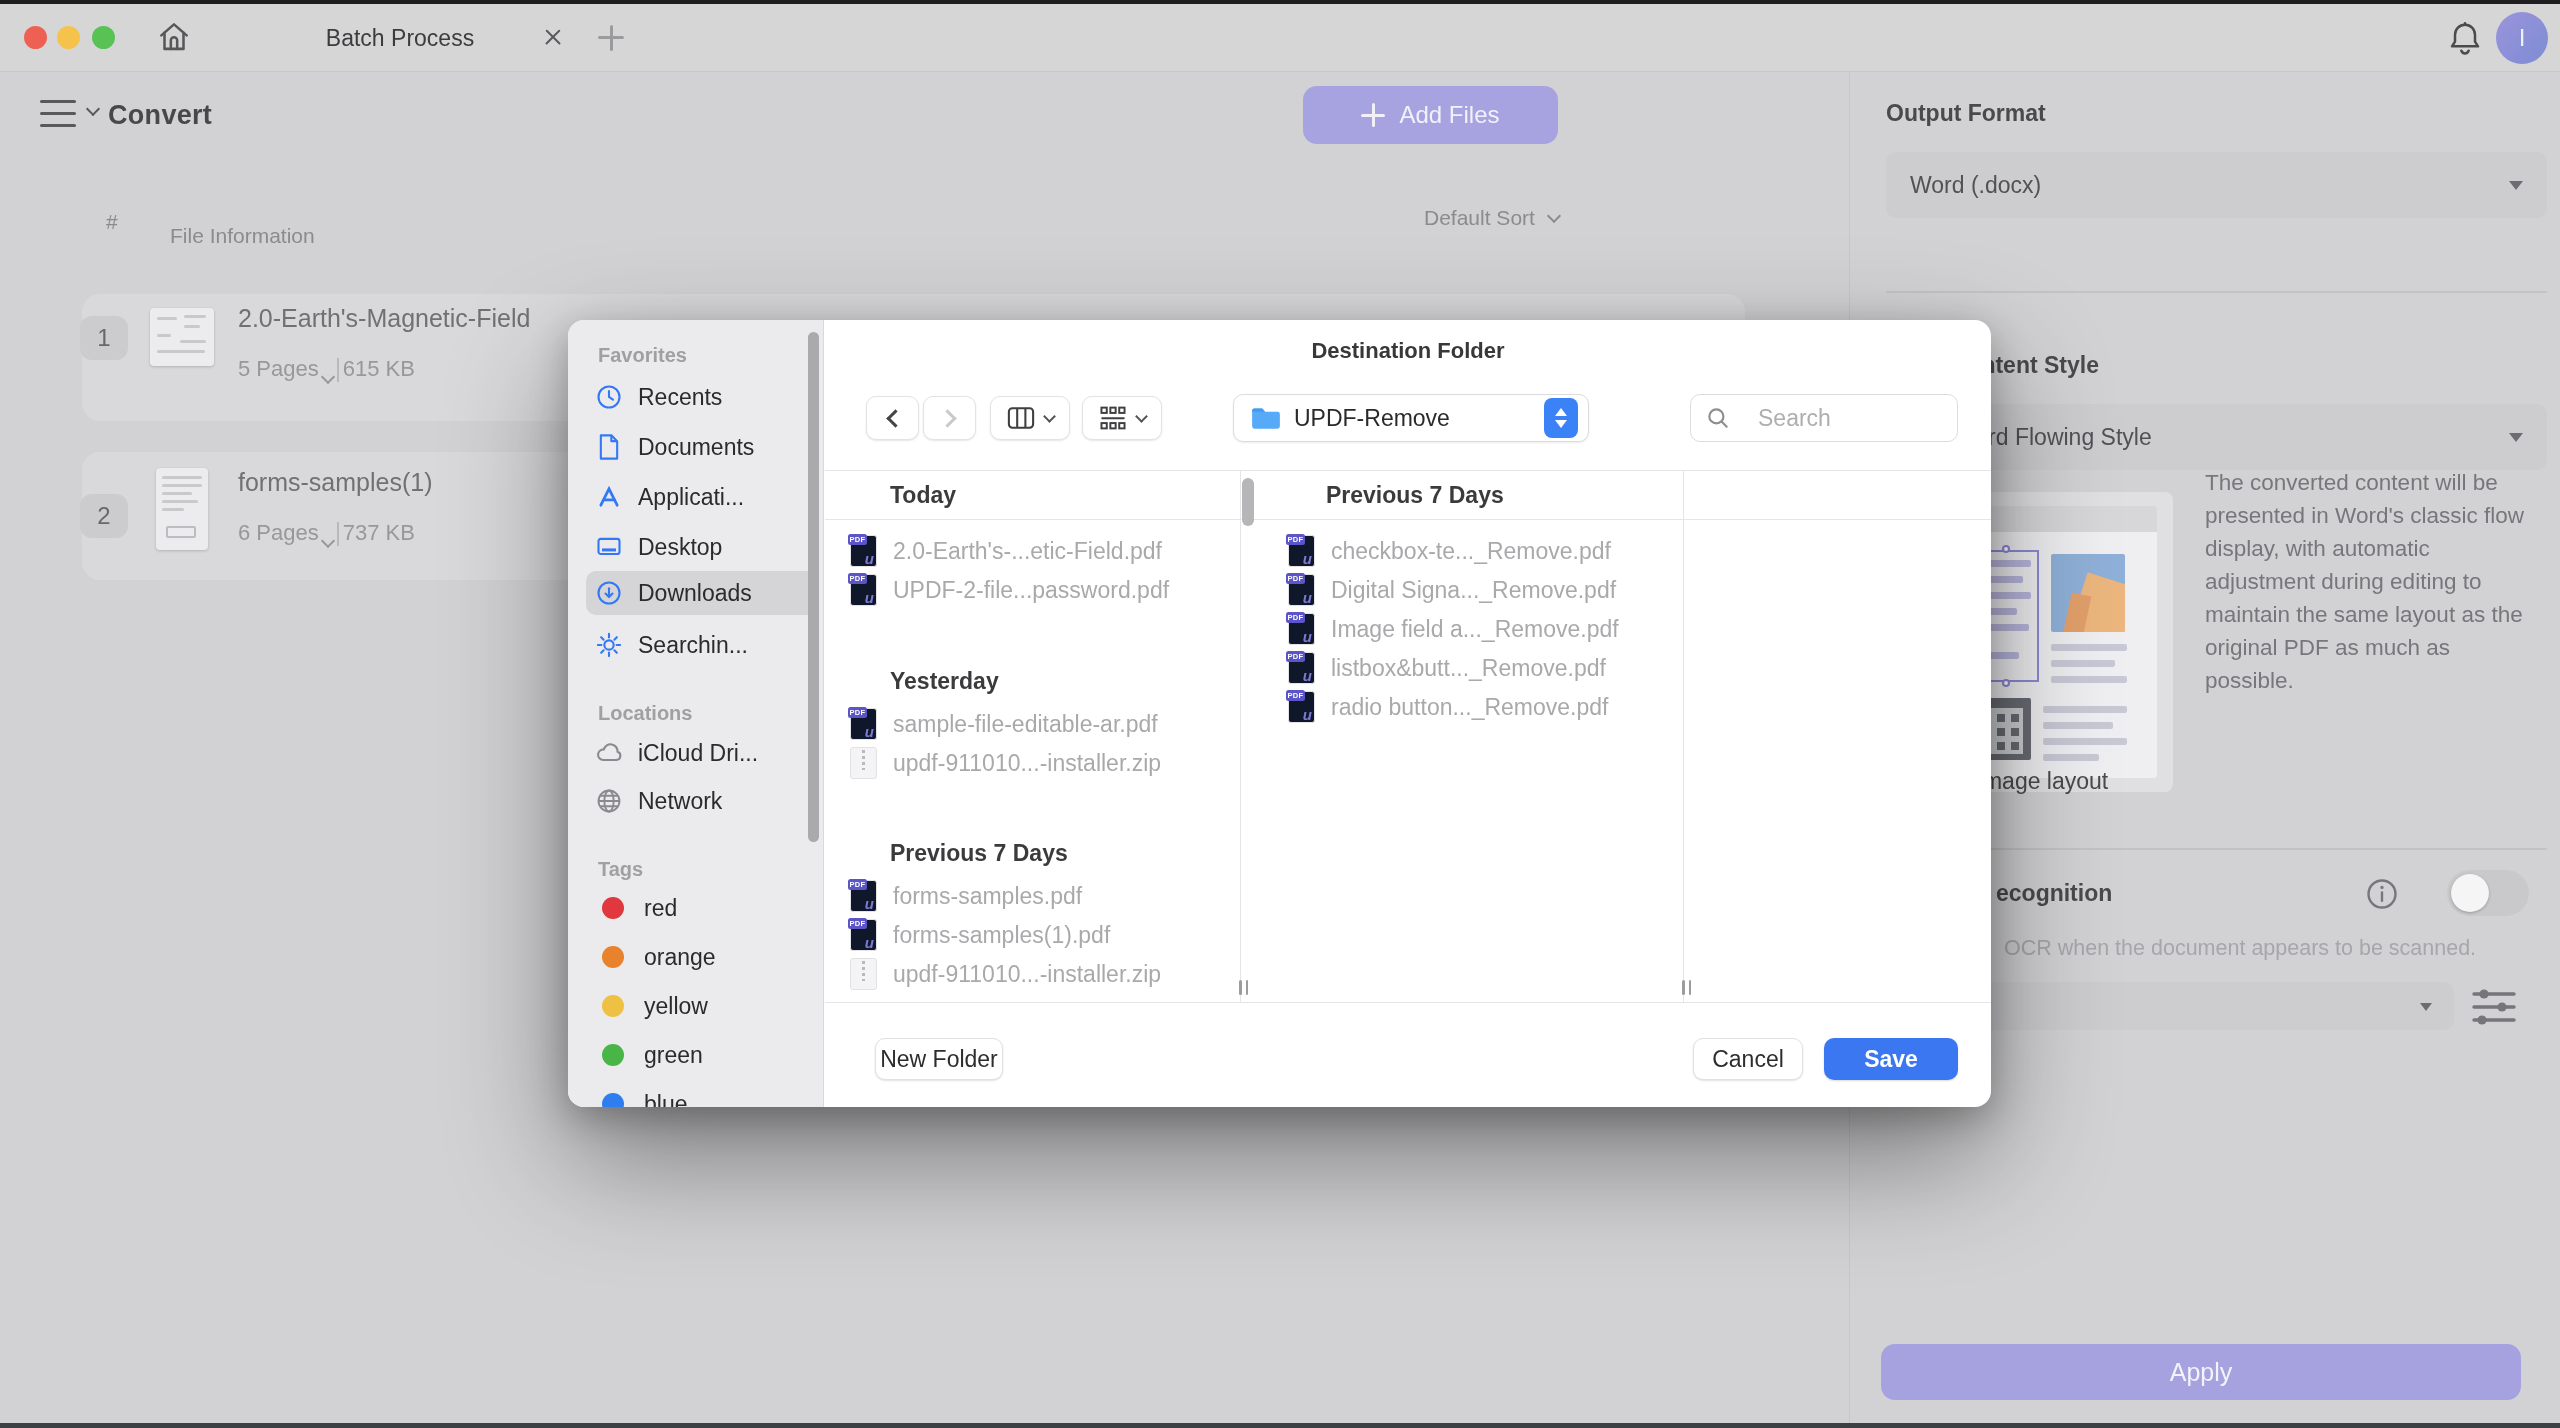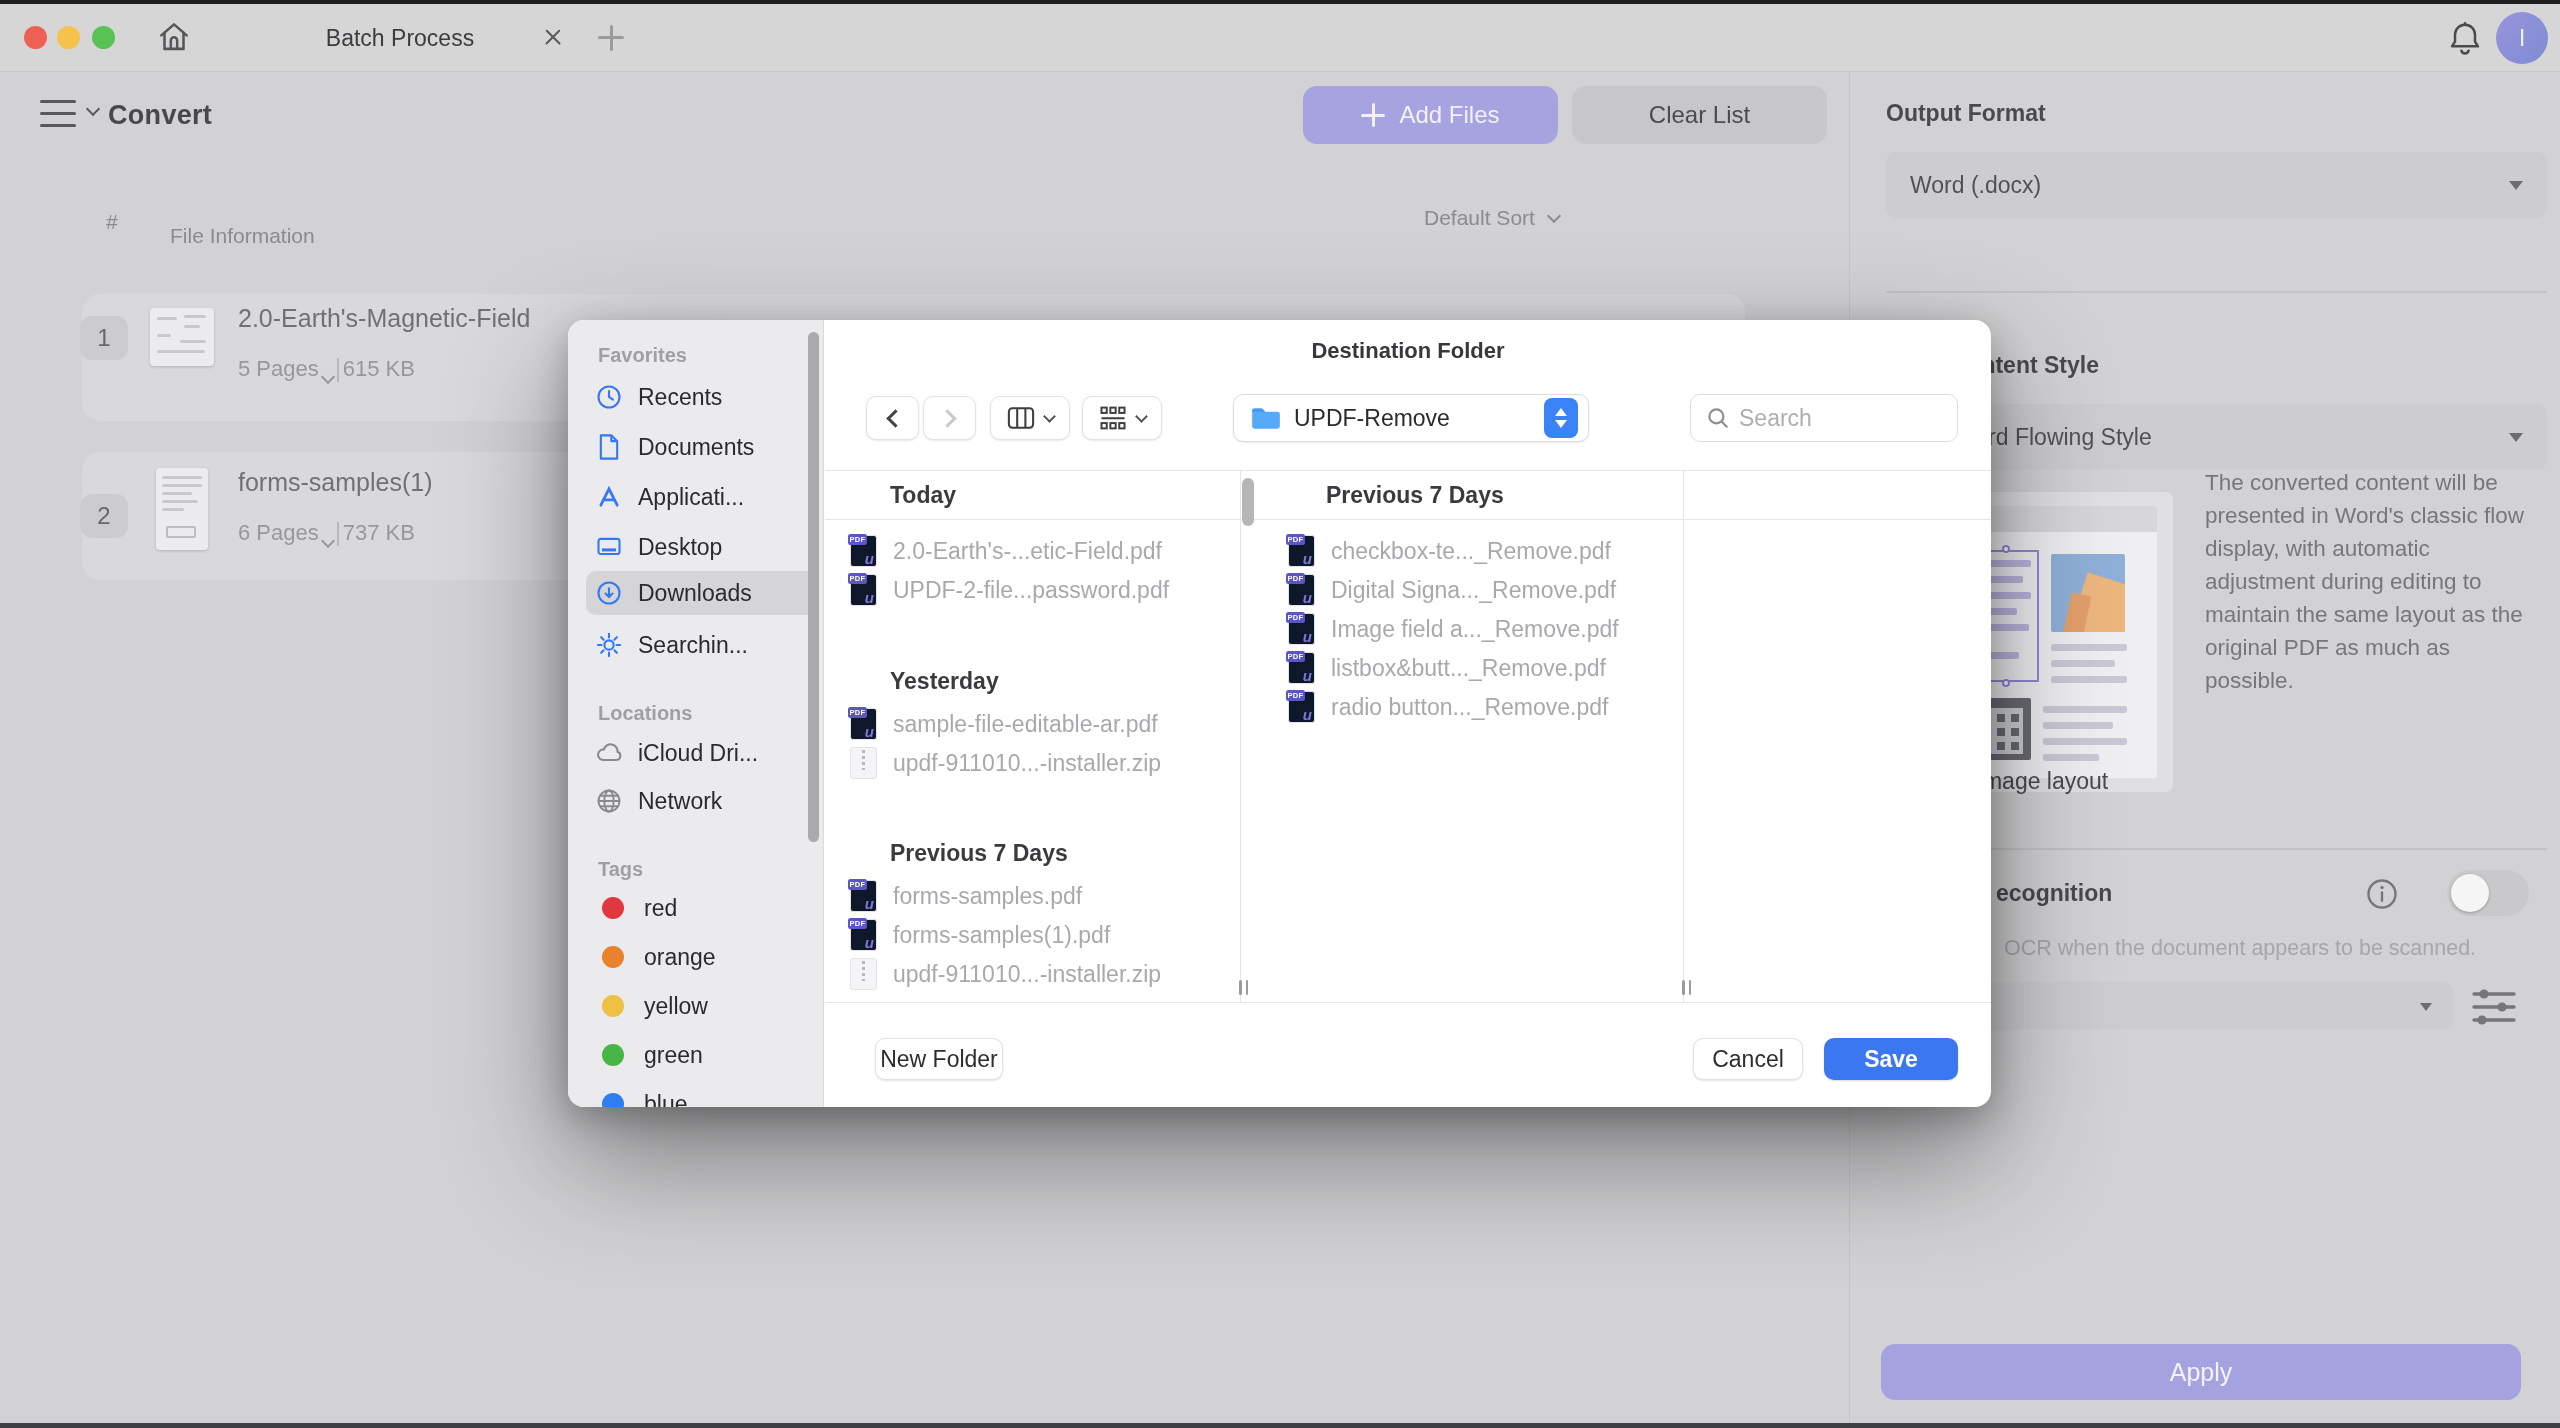--- a/index.html
+++ b/index.html
@@ -77,21 +77,21 @@
   .navbtn{background:#fff;border:1px solid #e3e3e5;border-radius:10px;box-shadow:0 1px 2px rgba(0,0,0,.10);
           display:flex;align-items:center;justify-content:center;}
   .chl{width:13px;height:13px;border-left:3px solid #454548;border-bottom:3px solid #454548;transform:rotate(45deg);margin-left:5px;}
   .chr{width:13px;height:13px;border-right:3px solid #c9c9cb;border-bottom:3px solid #c9c9cb;transform:rotate(-45deg);margin-right:5px;}
   .minichev{width:9px;height:9px;border-right:2.2px solid #545457;border-bottom:2.2px solid #545457;transform:rotate(45deg);margin-top:-3px;}
   .fsel{background:#fff;border:1px solid #dcdcde;border-radius:10px;box-shadow:0 1px 2px rgba(0,0,0,.08);
         display:flex;align-items:center;font-size:23px;color:#2a2a2c;}
   .stepper{background:#3b82f7;border-radius:8px;display:flex;flex-direction:column;align-items:center;justify-content:center;gap:4px;}
   .tri-u{width:0;height:0;border-left:6px solid transparent;border-right:6px solid transparent;border-bottom:8px solid #fff;}
   .tri-d{width:0;height:0;border-left:6px solid transparent;border-right:6px solid transparent;border-top:8px solid #fff;}
-  .searchbox{background:#fff;border:1px solid #dcdcde;border-radius:10px;display:flex;align-items:center;padding:0 14px;gap:6px;}
+  .searchbox{background:#fff;border:1px solid #dcdcde;border-radius:10px;display:flex;align-items:center;padding:0 14px;gap:25px;}
   .searchbox input{border:none;outline:none;background:transparent;font-size:23px;color:#333;width:190px;
                    font-family:"Liberation Sans","DejaVu Sans",sans-serif;}
   .searchbox input::placeholder{color:#aeaeb1;}
   .colhead{font-size:23px;font-weight:700;color:#3b3b3d;}
   .dfile{font-size:23px;color:#a9a9ac;display:flex;align-items:center;gap:16px;}
   .pdficon{position:relative;width:27px;height:32px;background:#0f172a;border:1px solid #e4e4e7;border-radius:3px;}
   .pdficon .badge{position:absolute;left:-3px;top:-2px;width:19px;height:11px;background:#5b55c8;border-radius:2.5px;
                   color:#fff;font-size:7.5px;font-weight:700;text-align:center;line-height:11px;letter-spacing:.3px;}
   .pdficon .uglyph{position:absolute;right:2px;bottom:-1px;color:#7d78d2;font-size:15px;font-style:italic;font-weight:700;}
   .zipicon{position:relative;width:27px;height:32px;background:#f4f4f6;border:1px solid #e2e2e5;border-radius:3px;}
@@ -161,23 +161,20 @@
   </div>
   <div class="abs convert-title txt" style="left:108px;top:100px;">Convert</div>
 
   <div class="abs pbtn add-files" style="left:1303px;top:86px;width:255px;height:58px;gap:14px;">
     <span style="position:relative;width:24px;height:24px;">
       <span class="plusbar" style="left:0;top:10.5px;width:24px;height:3px;background:#f2f1fa;"></span>
       <span class="plusbar" style="left:10.5px;top:0;width:3px;height:24px;background:#f2f1fa;"></span>
     </span>
     <span>Add Files</span>
   </div>
-  <div class="abs pbtn clear-list" style="left:1572px;top:86px;width:255px;height:58px;">
-    <span>Clear List</span>
-  </div>
 
   <div class="abs listhead txt" style="left:106px;top:210px;">#</div>
   <div class="abs listhead txt" style="left:170px;top:224px;">File Information</div>
   <div class="abs" style="left:1424px;top:206px;display:flex;align-items:center;gap:14px;">
     <span class="listhead txt">Default Sort</span>
     <span class="chev" style="border-color:#8b8b8e;"></span>
   </div>
 
   <div class="abs rowcard" style="left:82px;top:294px;width:1663px;height:127px;">
     <div class="abs numbadge" style="left:-2px;top:22px;width:48px;height:44px;">1</div>

